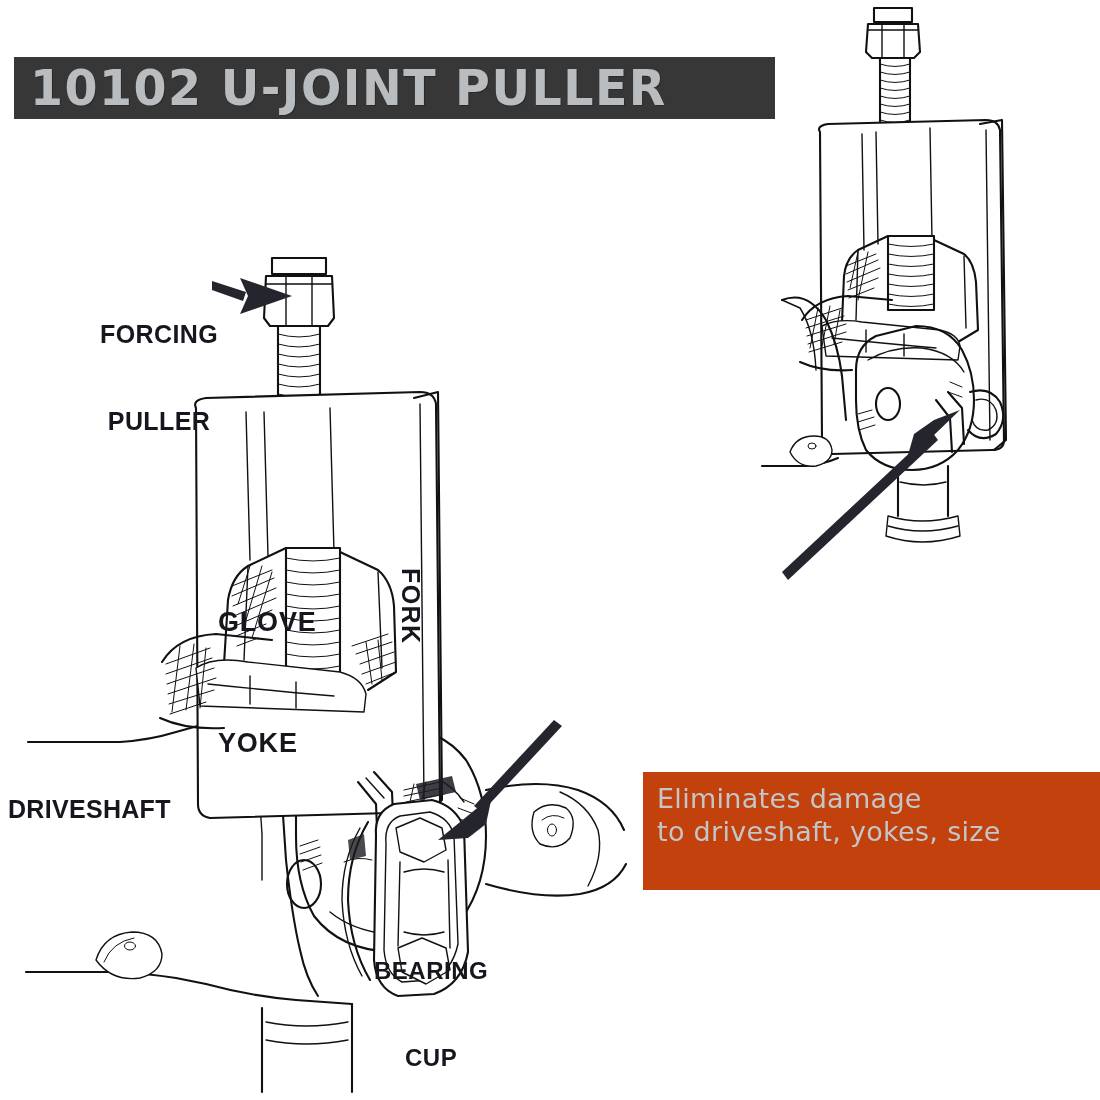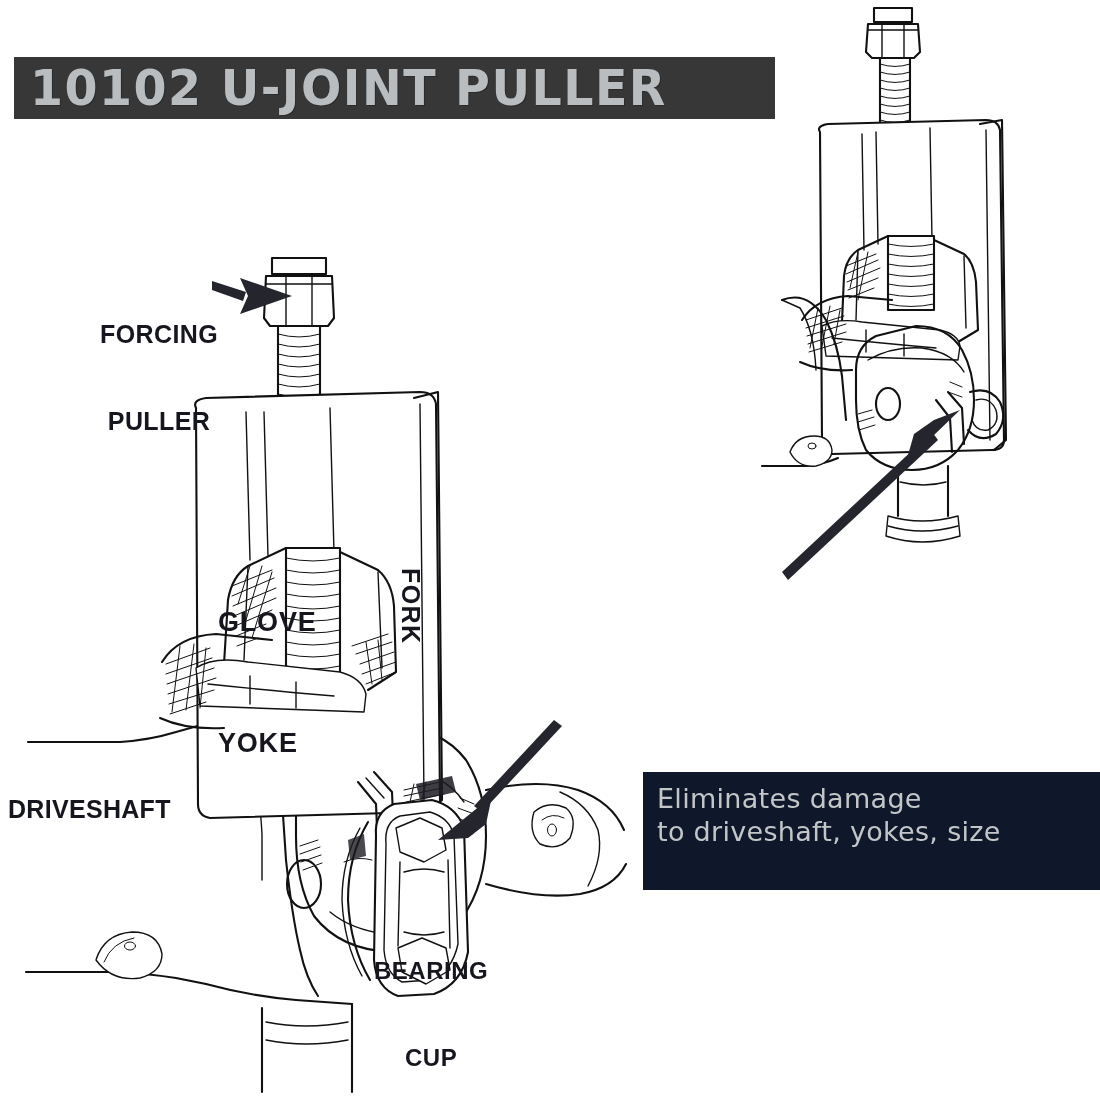--- a/index.html
+++ b/index.html
@@ -41,21 +41,21 @@
     text-shadow: 1px 1px 0 #2a2a2a;
   }
 
   
   #eliminates-callout {
     position: absolute;
     left: 643px;
     top: 772px;
     width: 457px;
     height: 118px;
-    background: #0f172a;
+    background: #c2410c;
     box-sizing: border-box;
     padding: 10px 0 0 14px;
   }
   #eliminates-callout .callout-line {
     font-family: "DejaVu Sans", sans-serif;
     font-size: 27px;
     line-height: 33px;
     color: #c3c6c8;
     white-space: nowrap;
     letter-spacing: 0.3px;

